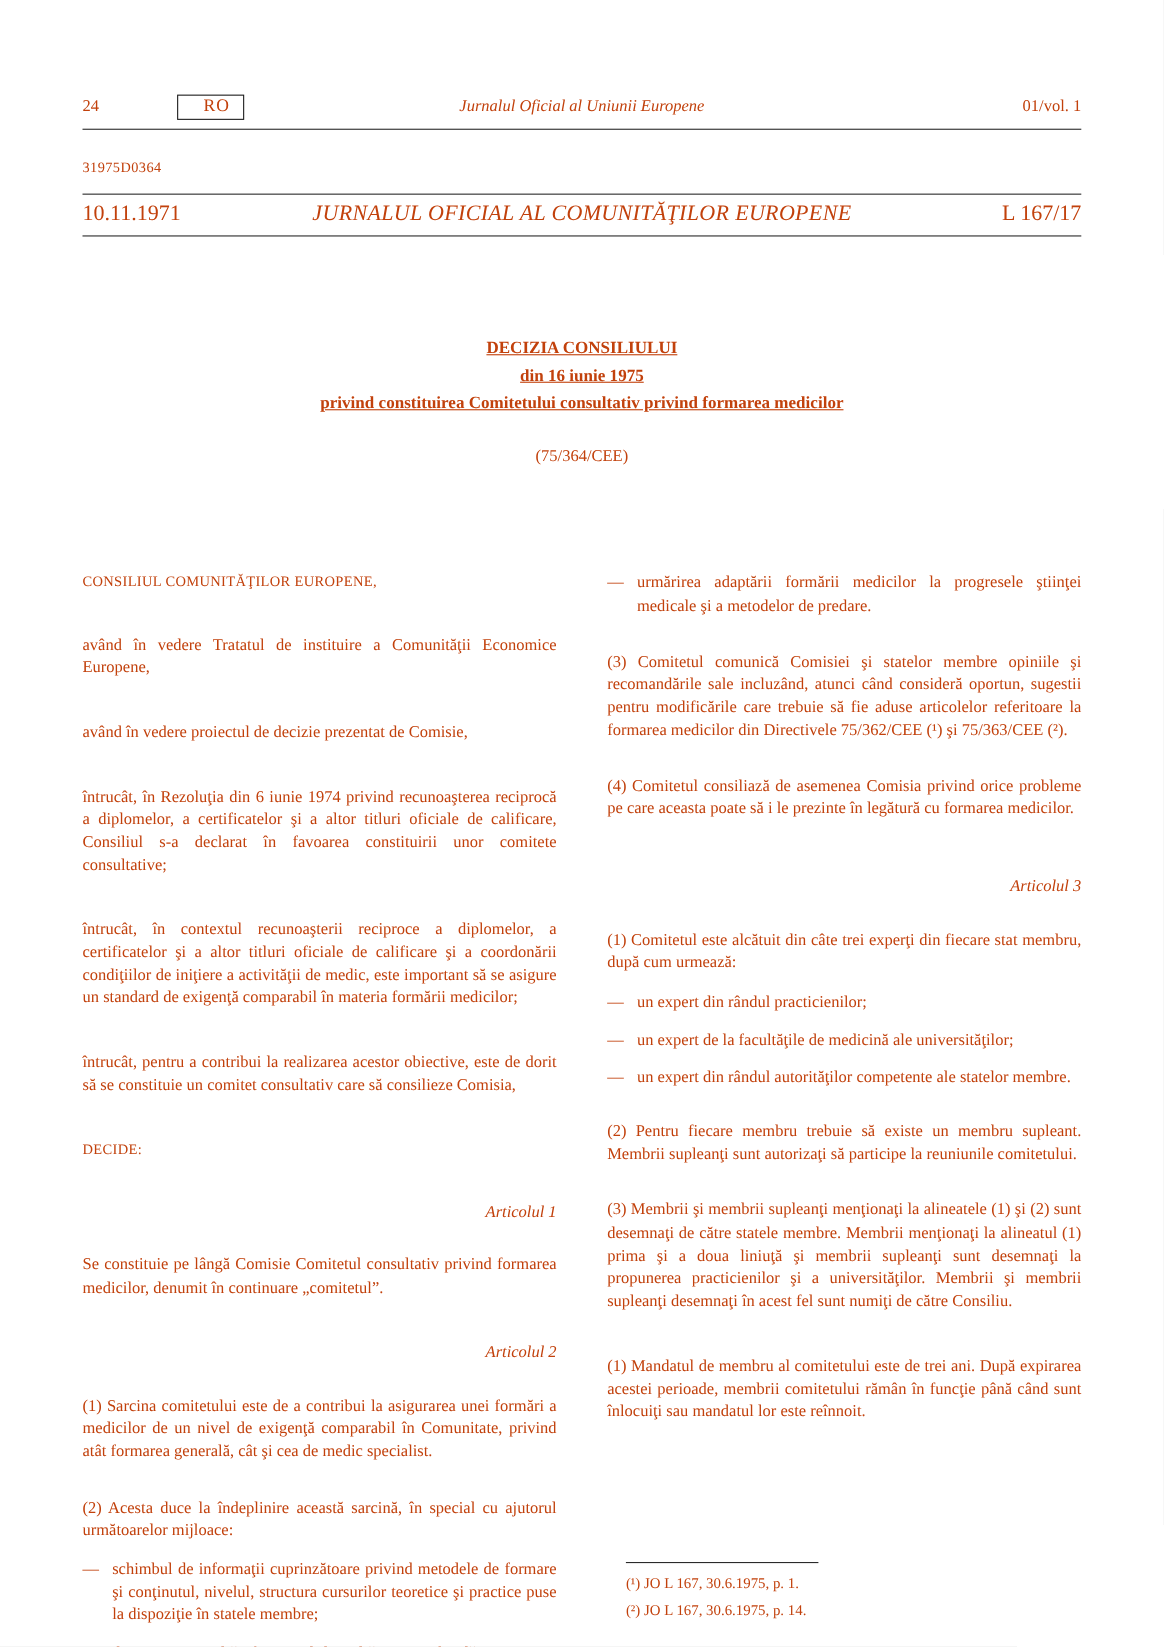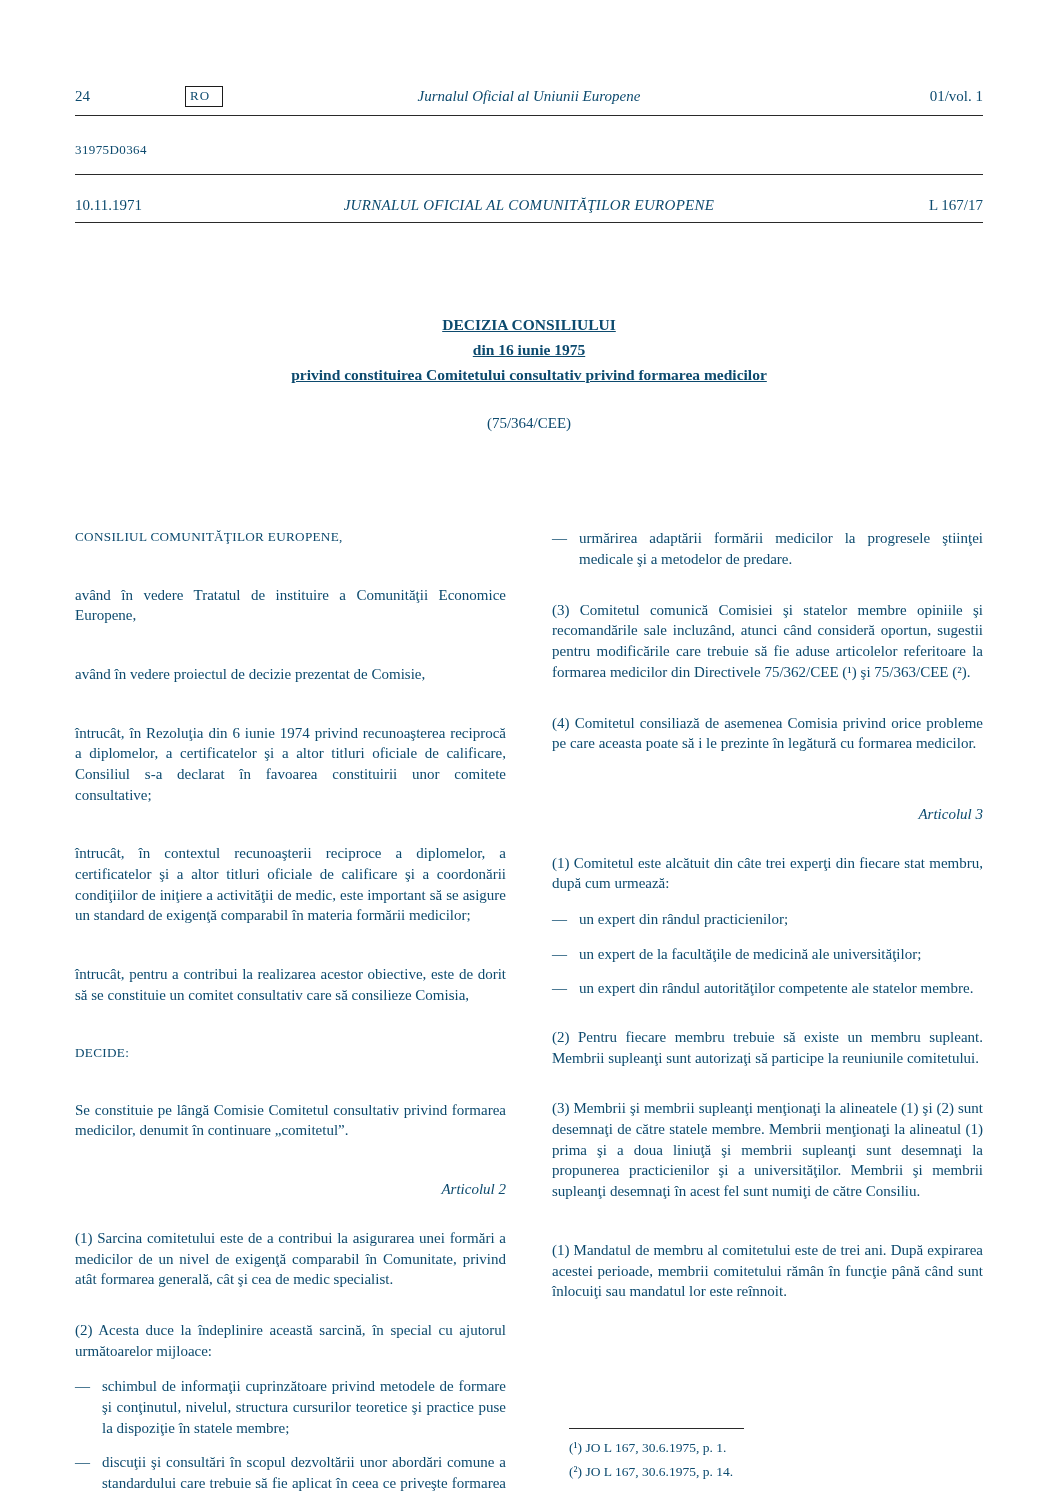--- a/index.html
+++ b/index.html
@@ -1,32 +1,32 @@
 <!DOCTYPE html>
 <html><head>
 <meta charset="utf-8">
 <style>
   html, body { margin:0; padding:0; background:#e8e8e8; }
   .page {
     width:1058px; height:1497px; margin:0 auto; background:#ffffff;
     box-sizing:border-box; padding:86px 75px 50px 75px;
-    font-family:"Liberation Serif", serif; color:#0c4a6e; position:relative;
+    font-family:"Liberation Serif", serif; color:#c2410c; position:relative;
   }
   
   .running-head { display:grid; grid-template-columns:1fr auto 1fr; align-items:center; font-size:15px; }
   .rh-left { display:flex; align-items:center; }
   .rh-page { min-width:34px; }
-  .ro-box { border:1.4px solid #1c1c1c; padding:1px 12px 2px 4px; font-size:13px; margin-left:76px; letter-spacing:1px; }
+  .ro-box { border:1.4px solid #1c1c1c; padding:1px 12px 2px 23px; font-size:16px; margin-left:52px; letter-spacing:1px; }
   .rh-center { text-align:center;font-style:italic; }
   .rh-right { text-align:right; }
   .head-rule { border:none; border-top:1.3px solid #2a2a2a; margin:8px 0 0 0; }
   .celex { font-size:13px; margin-top:26px; letter-spacing:0.4px; }
   
   .subheader { margin-top:16px; border-top:1px solid #2a2a2a; border-bottom:1px solid #2a2a2a;
-    padding:22px 0 8px 0; display:grid; grid-template-columns:1fr auto 1fr; align-items:baseline; font-size:15px; }
+    padding:6px 0 8px 0; display:grid; grid-template-columns:1fr auto 1fr; align-items:baseline; font-size:20px; }
   .sh-date { text-align:left; }
   .sh-title { text-align:center; font-style:italic; letter-spacing:0.3px; }
   .sh-ref { text-align:right; }
   
   .title-block { margin-top:90px; text-align:center; font-weight:bold; font-size:15.5px; line-height:1.6;text-decoration:underline; }
   .doc-number { margin-top:28px; text-align:center; font-size:15px; }
   
   .columns { display:flex; gap:46px; margin-top:96px; height:958px; }
   .col { flex:1; min-width:0; font-size:15px; line-height:1.38; text-align:justify; }
   .col-right { display:flex; flex-direction:column; }
@@ -77,20 +77,21 @@
 
     <div class="col col-left">
       <p class="caps-line">CONSILIUL COMUNITĂŢILOR EUROPENE,</p>
       <p class="p mb-lg">având în vedere Tratatul de instituire a Comunităţii Economice Europene,</p>
       <p class="p mb-lg">având în vedere proiectul de decizie prezentat de Comisie,</p>
       <p class="p mb-lg">întrucât, în Rezoluţia din 6 iunie 1974 privind recunoaşterea reciprocă a diplomelor, a certificatelor şi a altor titluri oficiale de calificare, Consiliul s-a declarat în favoarea constituirii unor comitete consultative;</p>
       <p class="p mb-lg">întrucât, în contextul recunoaşterii reciproce a diplomelor, a certificatelor şi a altor titluri oficiale de calificare şi a coordonării condiţiilor de iniţiere a activităţii de medic, este important să se asigure un standard de exigenţă comparabil în materia formării medicilor;</p>
       <p class="p mb-lg">întrucât, pentru a contribui la realizarea acestor obiective, este de dorit să se constituie un comitet consultativ care să consilieze Comisia,</p>
       <p class="caps-line">DECIDE:</p>
 
+      <h3 class="article-heading">Articolul 1</h3>
       <p class="p mb-lg">Se constituie pe lângă Comisie Comitetul consultativ privind formarea medicilor, denumit în continuare „comitetul”.</p>
 
       <h3 class="article-heading">Articolul 2</h3>
       <p class="p">(1)  Sarcina comitetului este de a contribui la asigurarea unei formări a medicilor de un nivel de exigenţă comparabil în Comunitate, privind atât formarea generală, cât şi cea de medic specialist.</p>
       <p class="p mb-sm">(2)  Acesta duce la îndeplinire această sarcină, în special cu ajutorul următoarelor mijloace:</p>
 
       <div class="dash-item">
         <span class="dash">—</span>
         <span class="dash-text">schimbul de informaţii cuprinzătoare privind metodele de formare şi conţinutul, nivelul, structura cursurilor teoretice şi practice puse la dispoziţie în statele membre;</span>
       </div>

